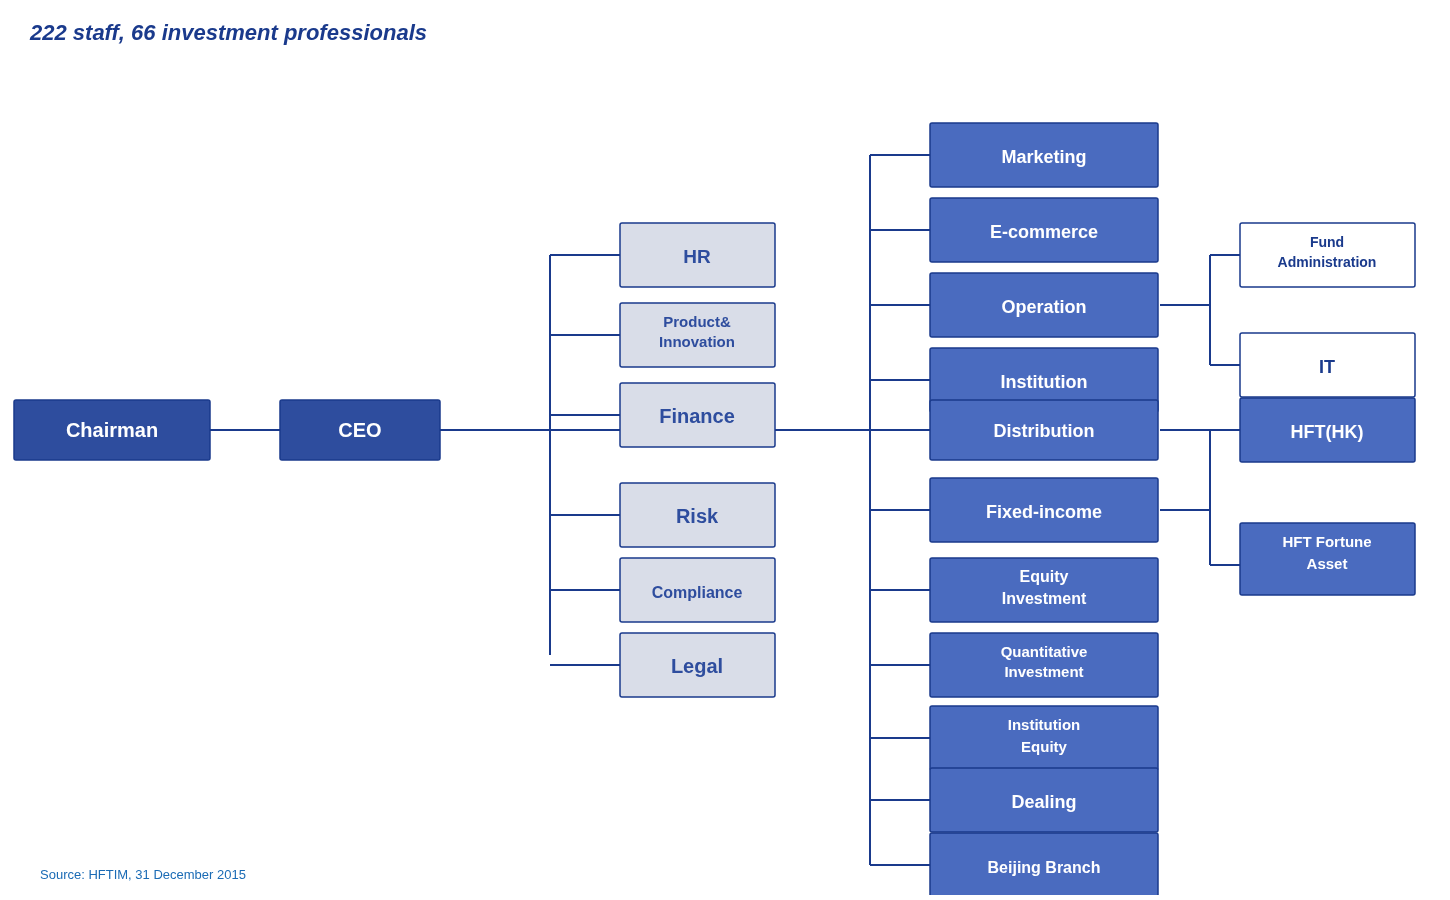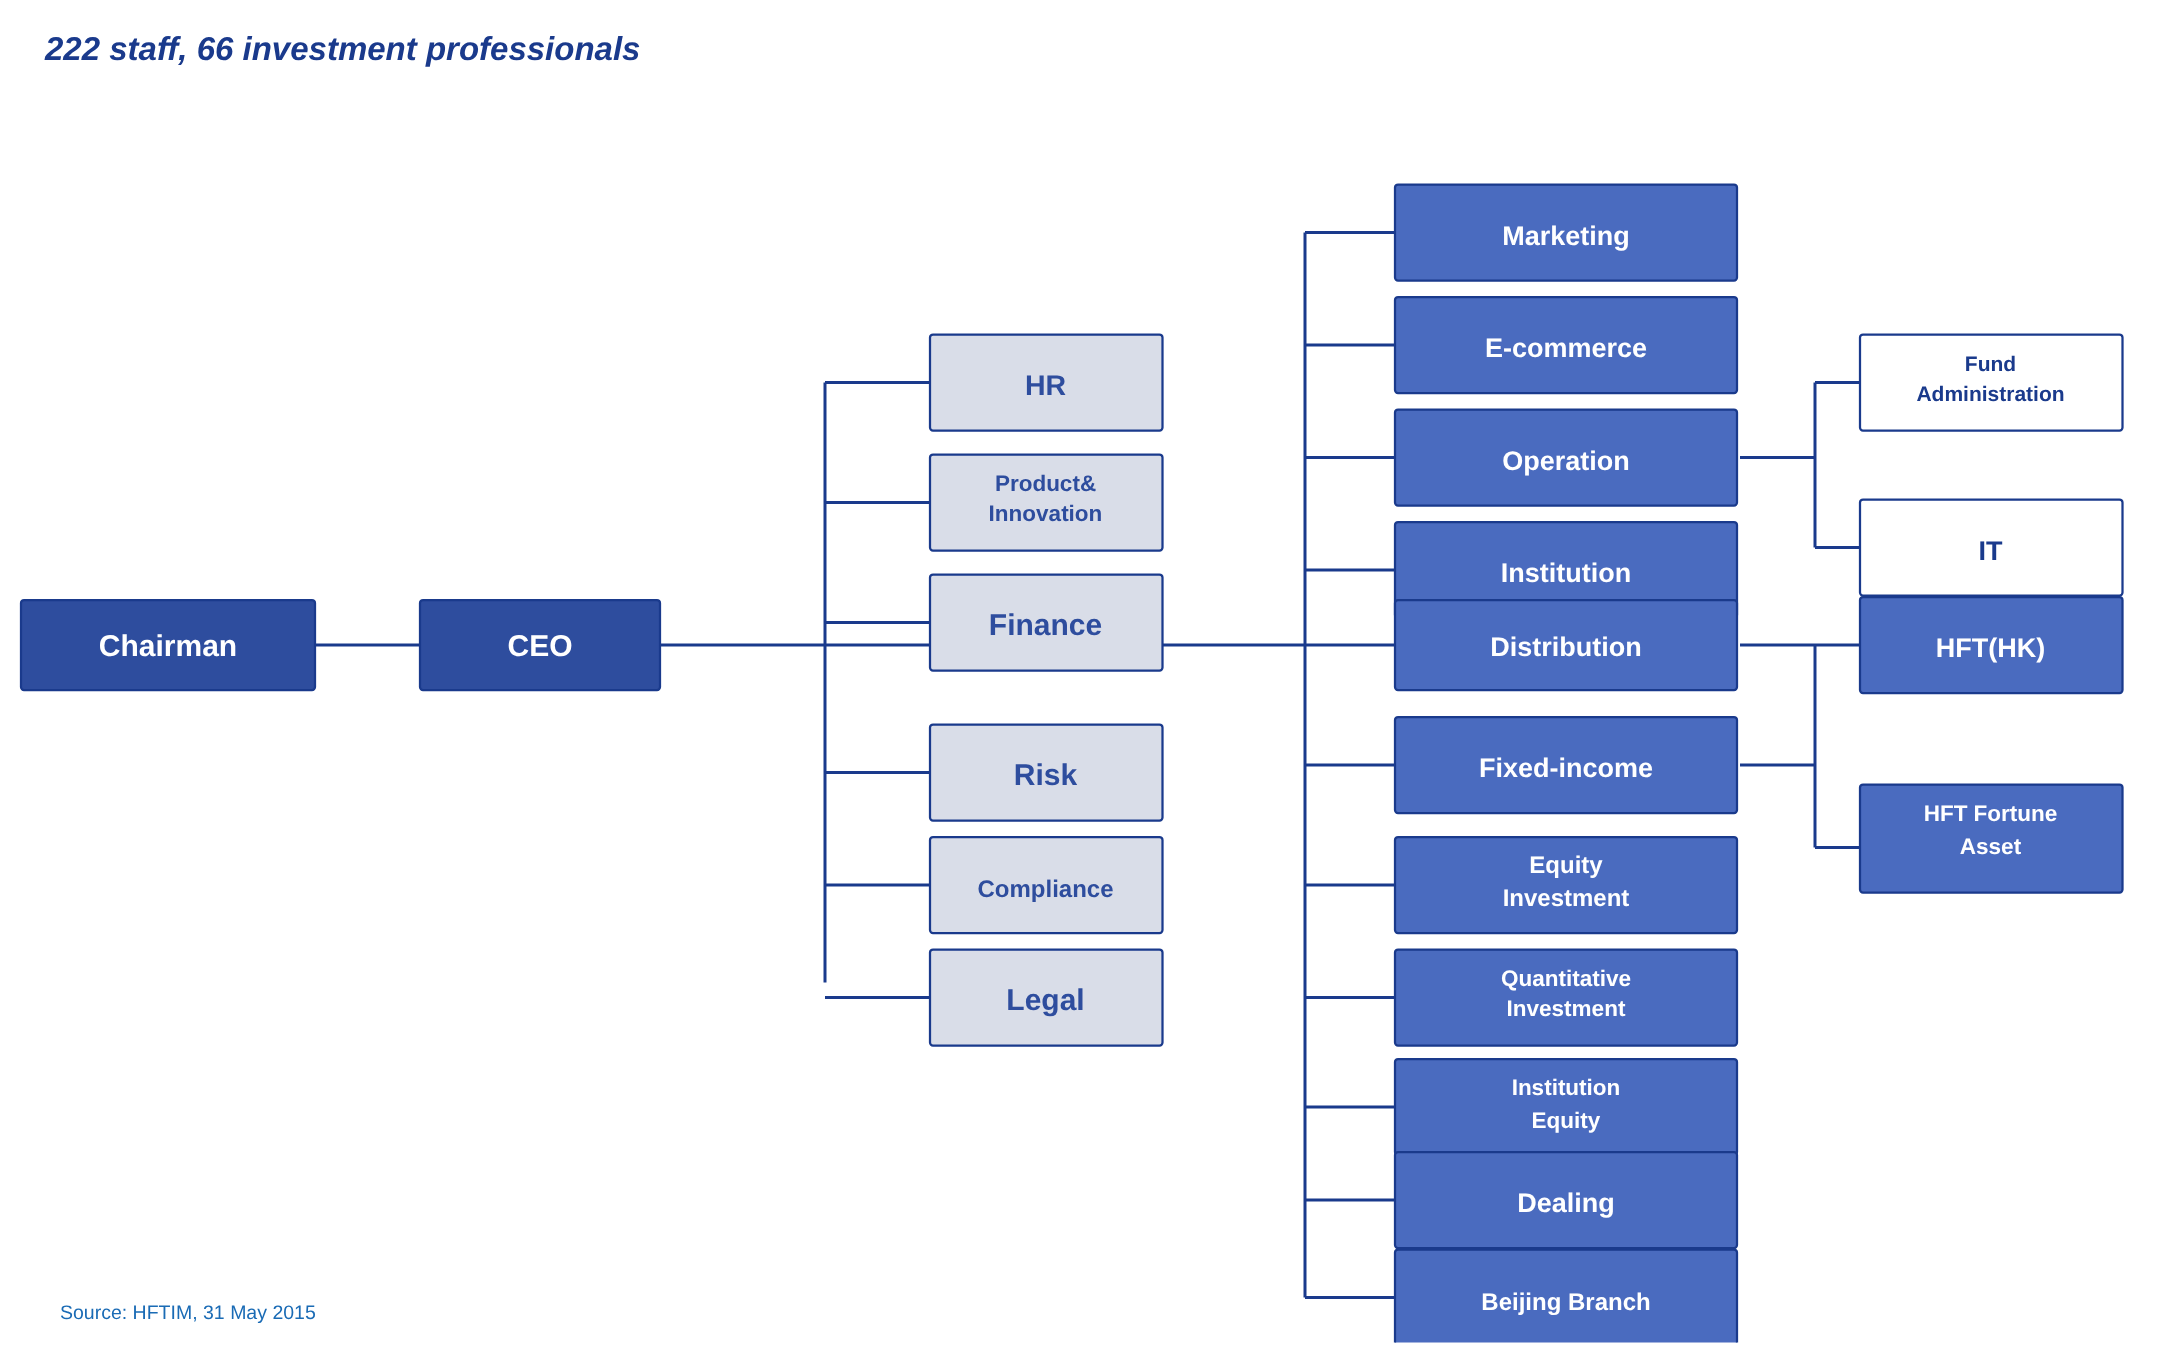--- a/index.html
+++ b/index.html
@@ -85,21 +85,21 @@
     line.connector {
       stroke: #1a3a8c;
       stroke-width: 2;
     }
   </style>
 </head>
 <body>
 
 <div class="page-container">
   <div class="title">222 staff, 66 investment professionals</div>
-  <div class="source">Source: HFTIM, 31 May 2015</div>
+  <div class="source">Source: HFTIM, 31 December 2015</div>
 </div>
 
 <svg class="org-chart" viewBox="0 0 1450 840" xmlns="http://www.w3.org/2000/svg">
 
   <line class="connector" x1="210" y1="375" x2="280" y2="375"></line>
 
   <line class="connector" x1="440" y1="375" x2="870" y2="375"></line>
 
   <line class="connector" x1="550" y1="375" x2="550" y2="200"></line>
 

